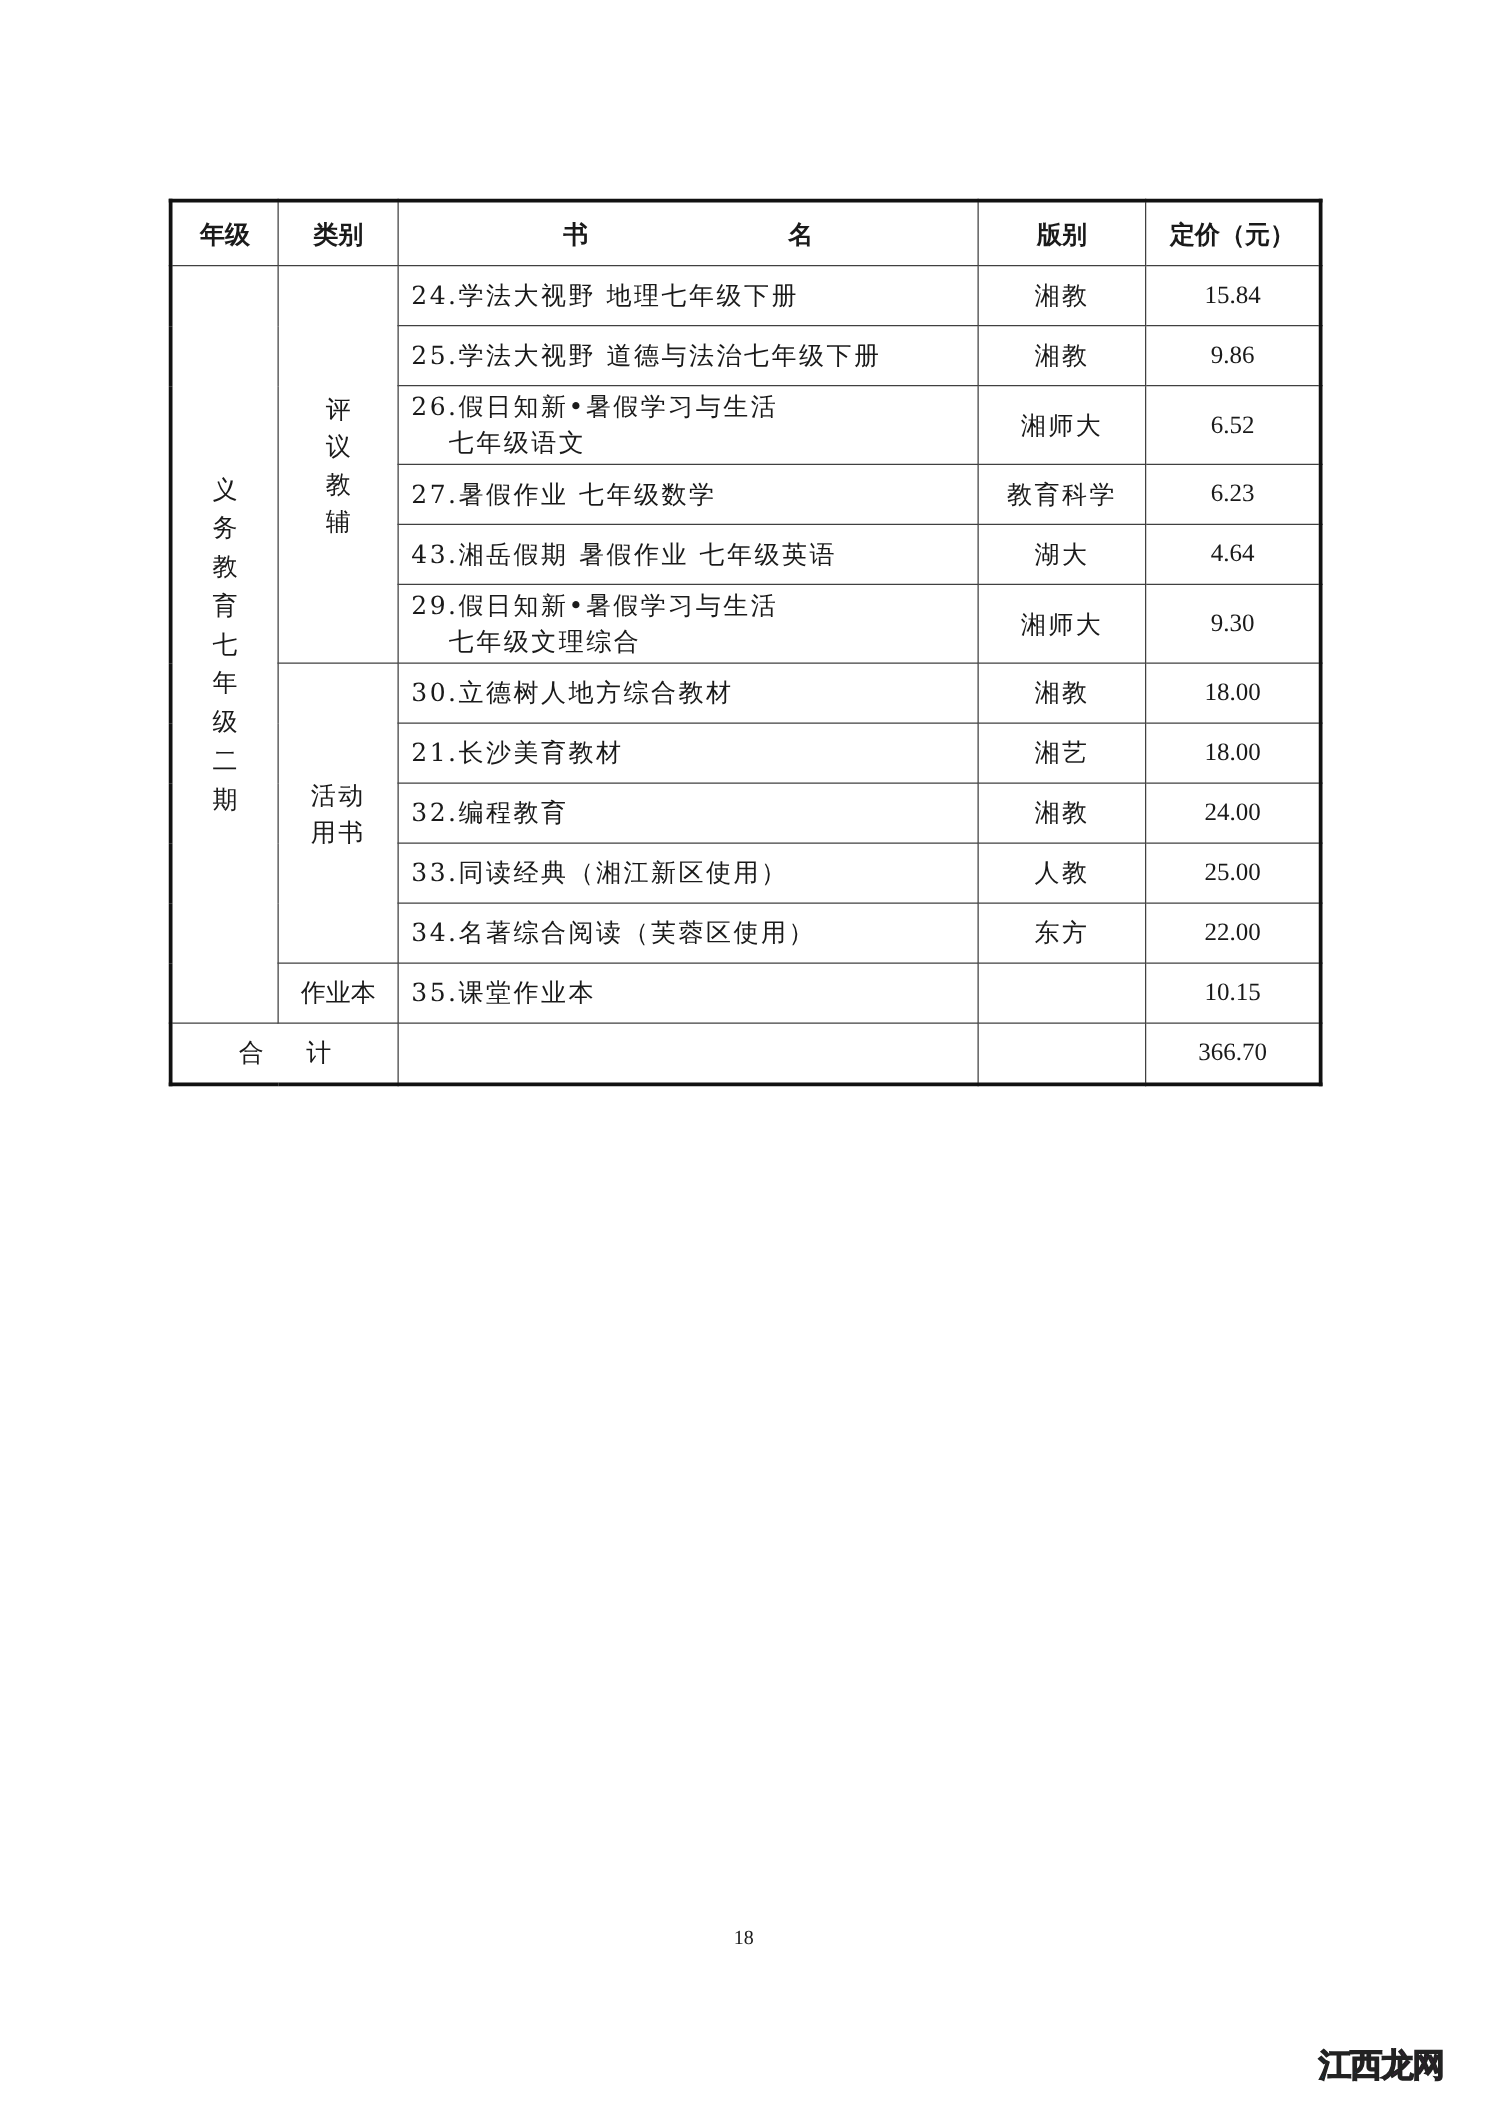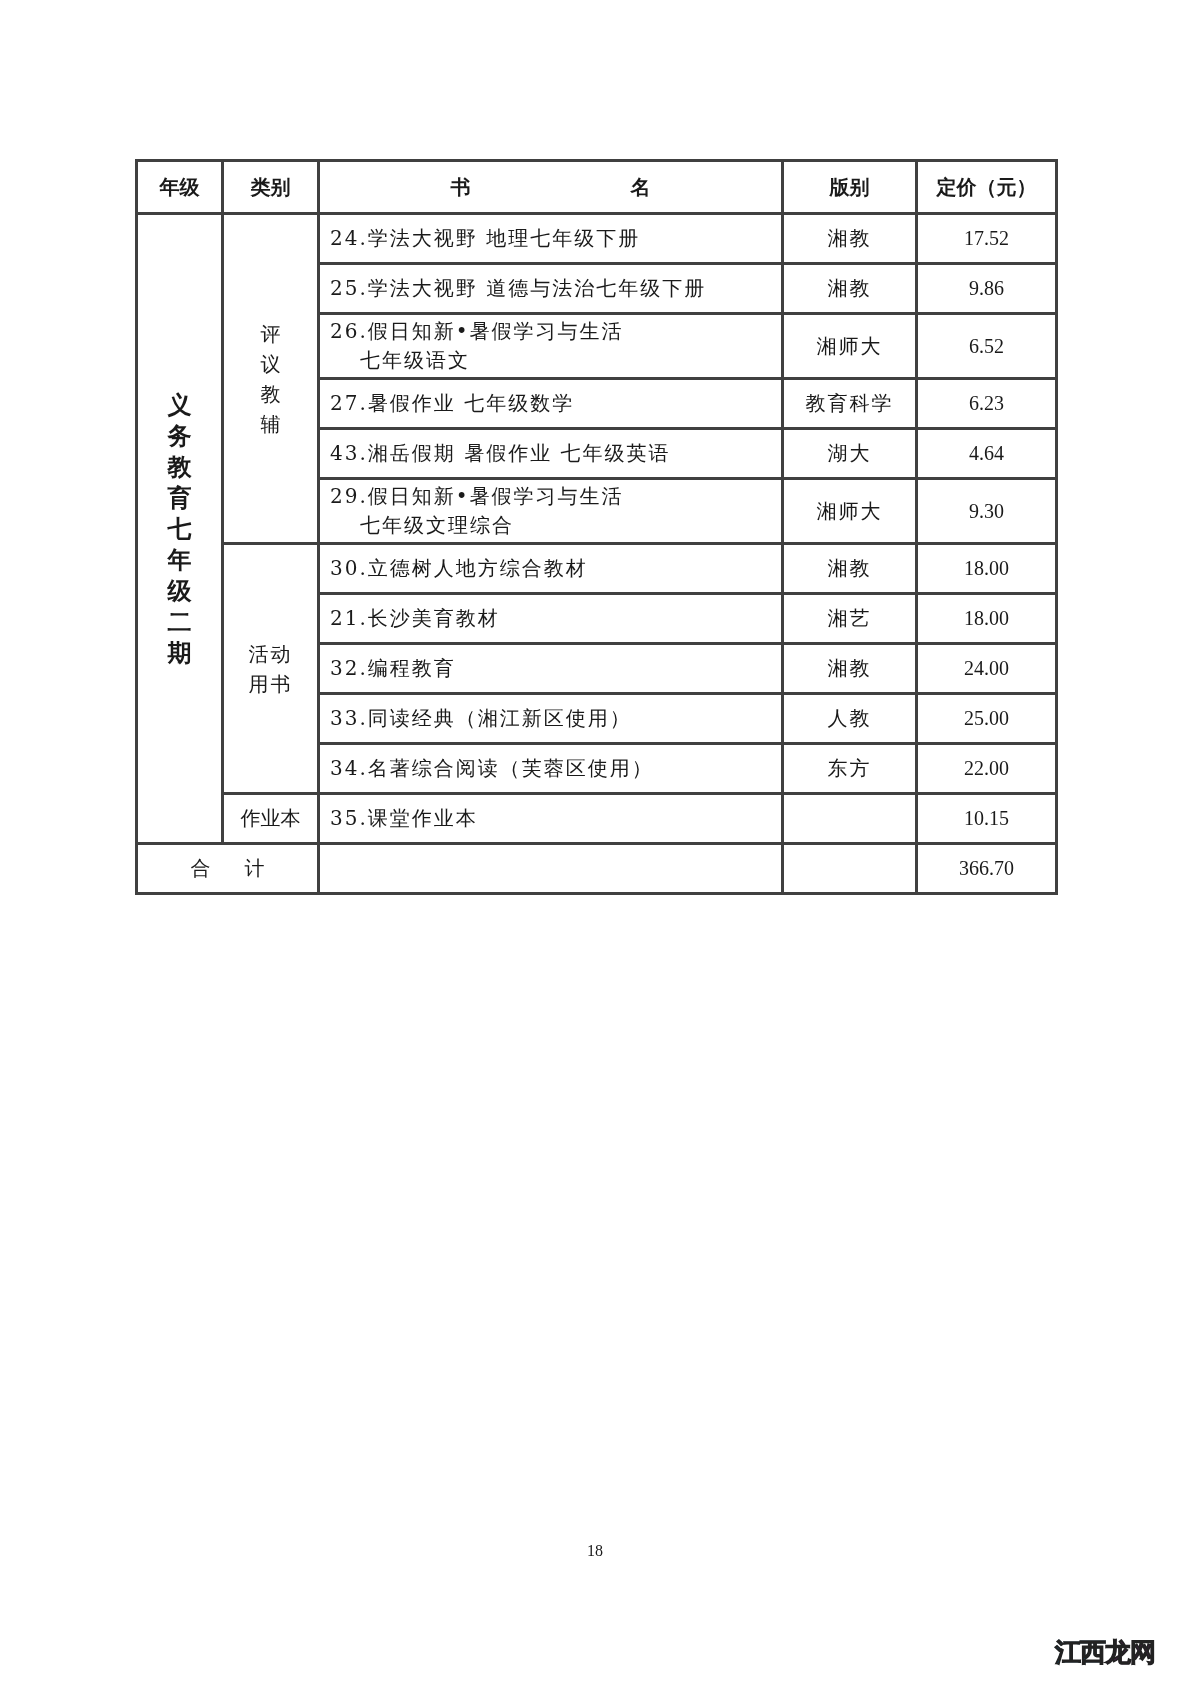--- a/index.html
+++ b/index.html
@@ -1,31 +1,31 @@
 <!DOCTYPE html>
 <html><head>
 <meta charset="utf-8">
 <style>
   html, body { margin:0; padding:0; background:#ffffff; }
   body { width:1190px; height:1682px; position:relative; overflow:hidden;
          font-family: "DejaVu Serif", "Liberation Serif", serif; color:#1a1a1a; }
   .page { position:absolute; left:0; top:0; width:1190px; height:1682px; }
   table.books { position:absolute; left:135px; top:159px; width:920px;
     border-collapse:collapse; border:3px solid #111; table-layout:fixed; }
-  table.books td, table.books th { border:3px solid #404040; padding:0; font-size:20px;
+  table.books td, table.books th { border:1px solid #404040; padding:0; font-size:20px;
     font-weight:normal; vertical-align:middle; }
   table.books th { font-weight:bold; height:50px; font-size:20px; }
   col.c-grade { width:86px; } col.c-cat { width:96px; } col.c-name { width:464px; }
   col.c-ver { width:134px; } col.c-price { width:140px; }
   tr.single td { height:47px; }
   tr.double td { height:62px; }
   .th-name { text-align:center; letter-spacing:0; }
   .th-name span.gap { display:inline-block; width:160px; }
   td.grade { text-align:center; font-weight:bold; }
-  .vert { display:inline-block; width:24px; line-height:31px; word-break:break-all; font-weight:bold; font-size:24px; }
+  .vert { display:inline-block; width:24px; line-height:31px; word-break:break-all; font-weight:normal; font-size:20px; }
   td.cat { text-align:center; font-weight:bold; }
   .cat-vert { display:inline-block; width:24px; line-height:30px; word-break:break-all; }
   .cat-two { display:inline-block; width:48px; line-height:30px; word-break:break-all; letter-spacing:2px; }
   td.name { padding-left:10px !important; text-align:left; letter-spacing:2px; line-height:29px; }
   td.name .l2 { display:block; padding-left:30px; }
   td.ver { text-align:center; letter-spacing:2px; }
   td.price { text-align:center; font-family:"Liberation Serif", serif; font-size:21px; }
   td.total-label { text-align:center; font-weight:bold; letter-spacing:34px; padding-left:34px !important; }
   .pagenum { position:absolute; left:0; width:1190px; top:1542px; text-align:center;
     font-family:"Liberation Serif", serif; font-size:16px; }
@@ -53,21 +53,21 @@
       <th class="th-name"><span>书</span><span class="gap"></span><span>名</span></th>
       <th>版别</th>
       <th>定价（元）</th>
     </tr>
 
     <tr class="single">
       <td class="grade" rowspan="12"><span class="vert">义务教育七年级二期</span></td>
       <td class="cat" rowspan="6"><span class="cat-vert">评议教辅</span></td>
       <td class="name"><span>24.学法大视野  地理七年级下册</span></td>
       <td class="ver">湘教</td>
-      <td class="price">17.52</td>
+      <td class="price">15.84</td>
     </tr>
     <tr class="single">
       <td class="name"><span>25.学法大视野  道德与法治七年级下册</span></td>
       <td class="ver">湘教</td>
       <td class="price">9.86</td>
     </tr>
     <tr class="double">
       <td class="name"><span>26.假日知新•暑假学习与生活</span><span class="l2">七年级语文</span></td>
       <td class="ver">湘师大</td>
       <td class="price">6.52</td>

